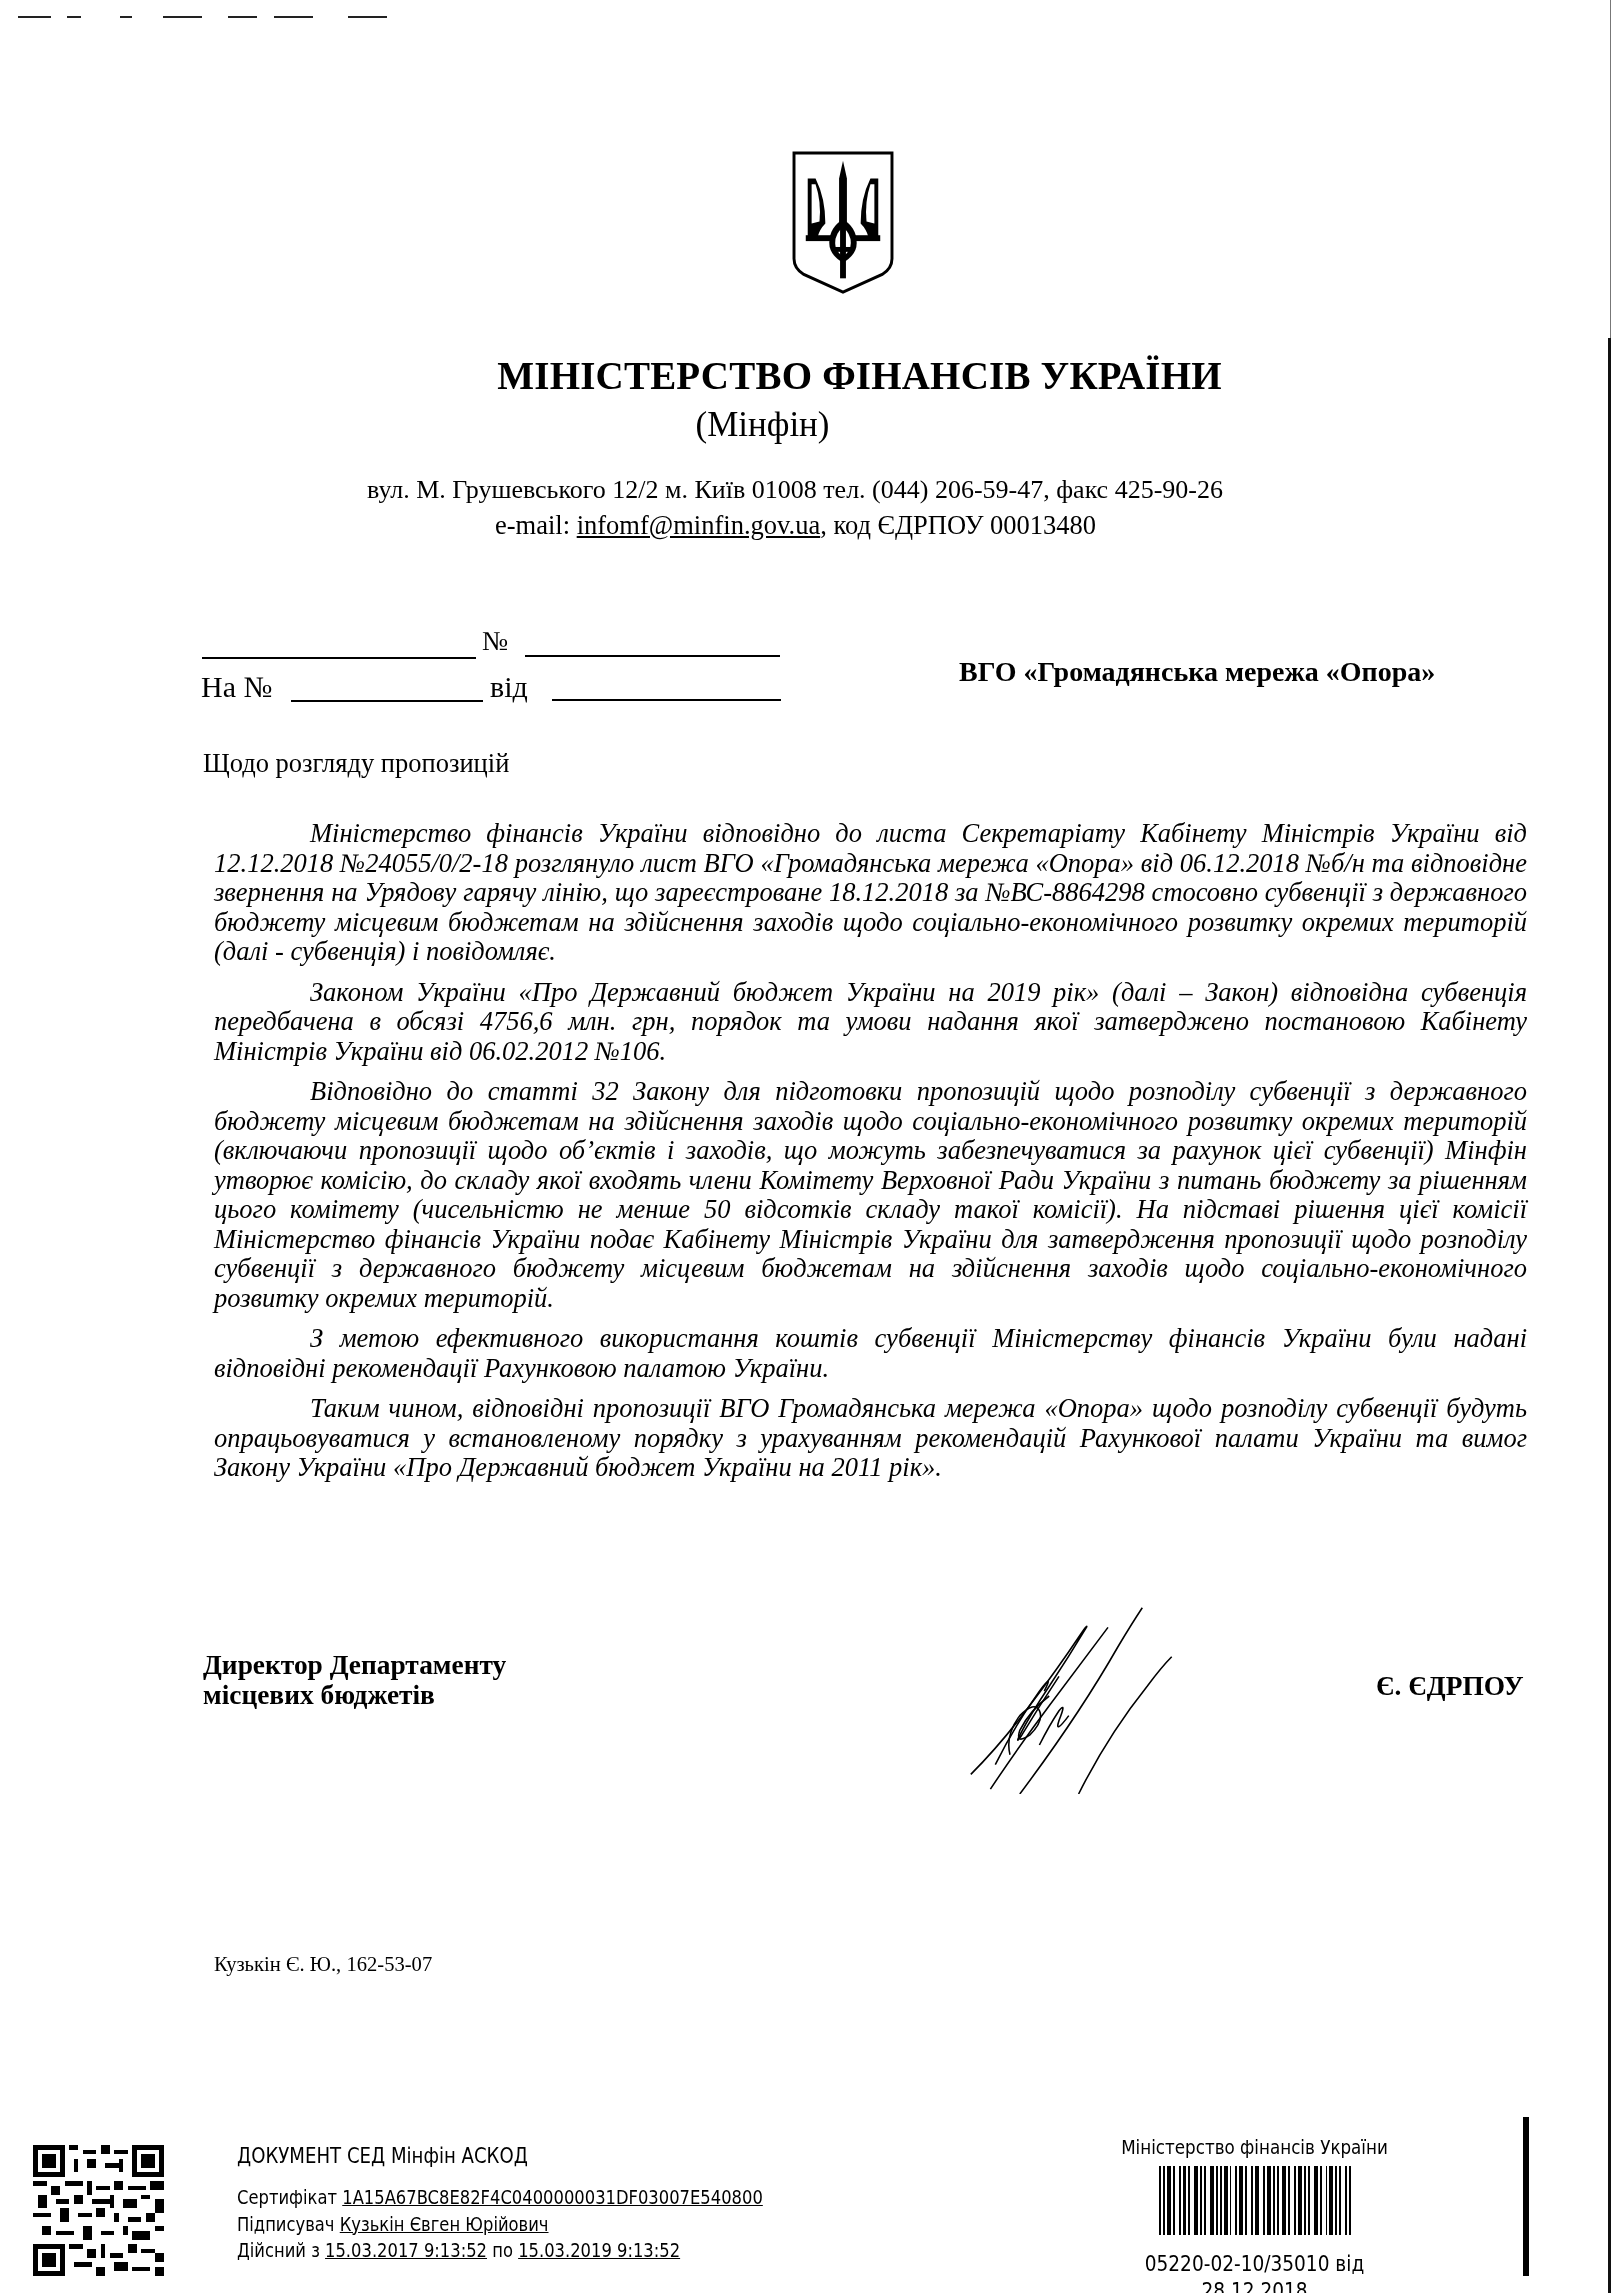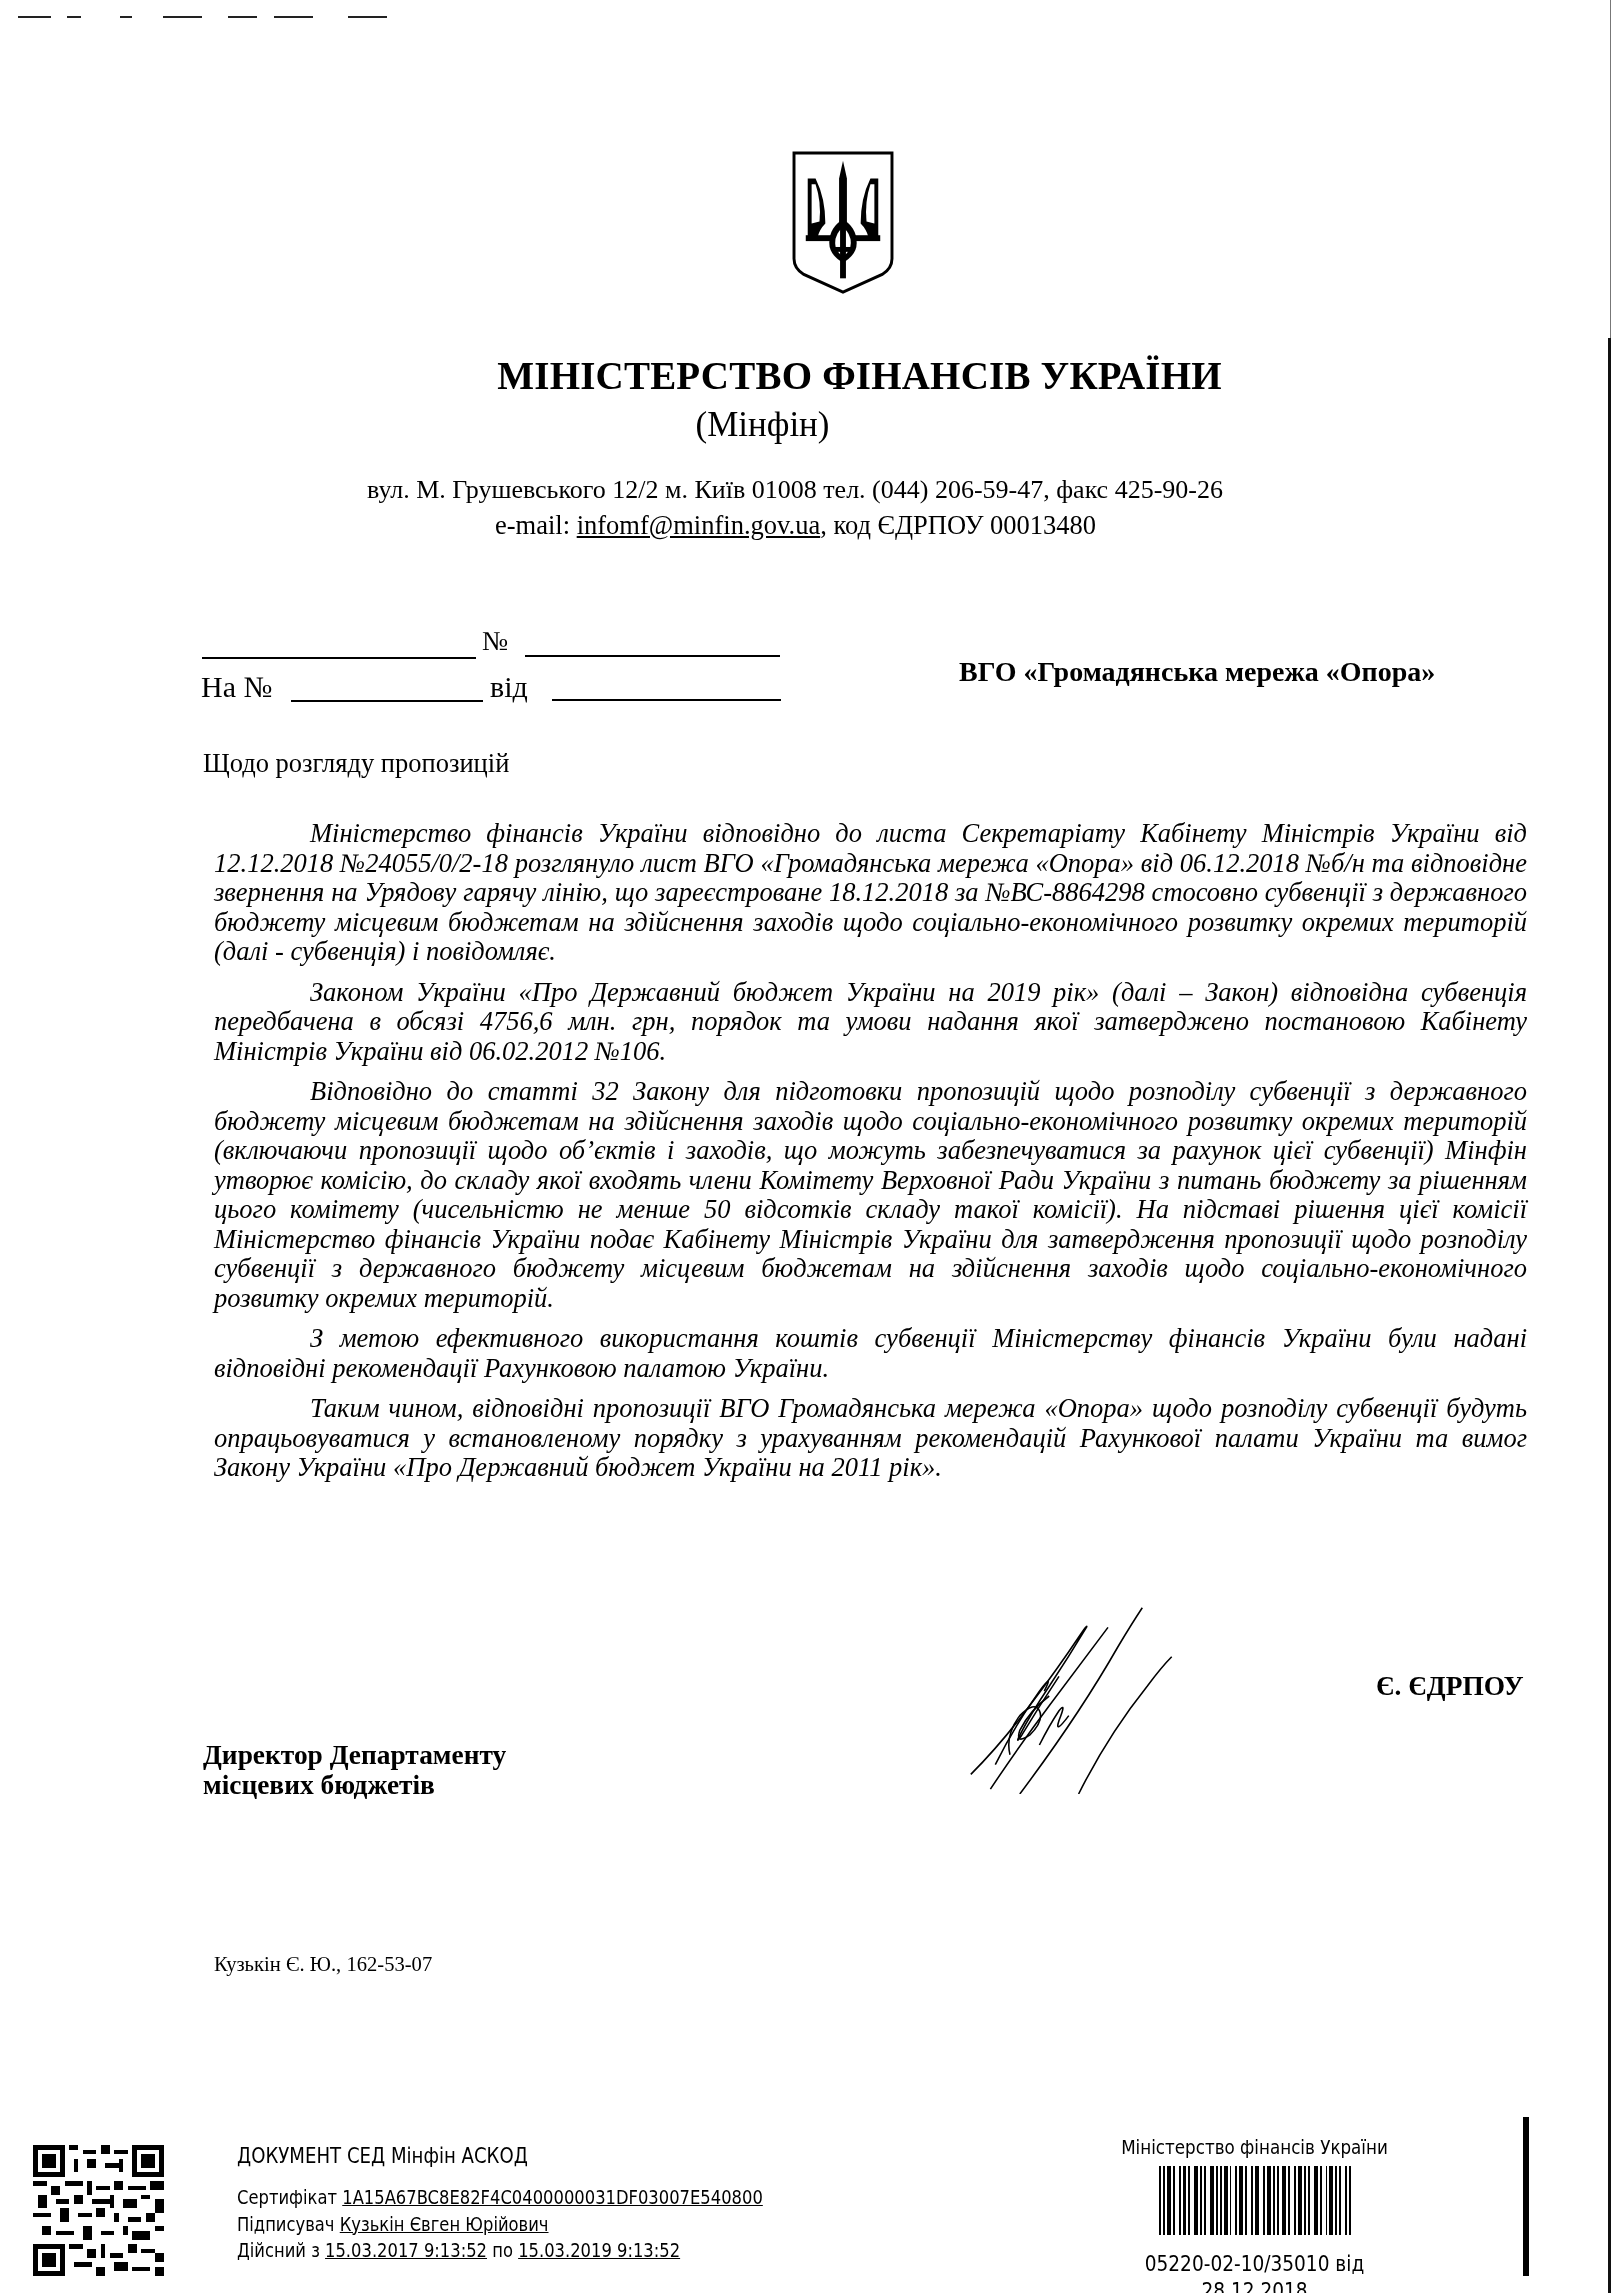--- a/index.html
+++ b/index.html
@@ -25,21 +25,21 @@
   
   .ref-line { position: absolute; height: 2px; background: #000; }
   .ref-text { position: absolute; font-size: 30px; line-height: 33px; white-space: nowrap; }
   .addressee { position: absolute; left: 959px; top: 655px; font-size: 28px; font-weight: bold; line-height: 33px; white-space: nowrap; }
 
   .subject { position: absolute; left: 203px; top: 748px; font-size: 26.5px; line-height: 31px; white-space: nowrap; }
 
   .body-text { position: absolute; left: 203px; top: 808px; width: 1335px; font-size: 26.5px; line-height: 29.5px; text-align: justify; }
   .body-text p { text-indent: 96px; margin: 11px; font-style: italic; }
 
-  .signer-title { position: absolute; left: 203px; top: 1740px; font-size: 27.4px; font-weight: bold; line-height: 30px; }
+  .signer-title { position: absolute; left: 203px; top: 1650px; font-size: 27.4px; font-weight: bold; line-height: 30px; }
   .signer-name { position: absolute; left: 1376px; top: 1671px; font-size: 27.4px; font-weight: bold; line-height: 31px; white-space: nowrap; }
   .signature { position: absolute; left: 961px; top: 1598px; width: 294px; height: 196px; }
 
   .contact { position: absolute; left: 214px; top: 1952px; font-size: 20.6px; line-height: 25.5px; white-space: nowrap; }
 
   
   .qr { position: absolute; left: 26.5px; top: 2145px; width: 143px; height: 131px; }
   .stamp { position: absolute; left: 237px; top: 2143px; font-family: "DejaVu Sans", "Liberation Sans", sans-serif; font-size: 18.6px; line-height: 26.5px; white-space: nowrap; transform: scaleX(0.88); transform-origin: left top; }
   .stamp .heading { margin-bottom: 15.7px; font-size: 20.6px; }
   .stamp u { text-decoration: underline; }

